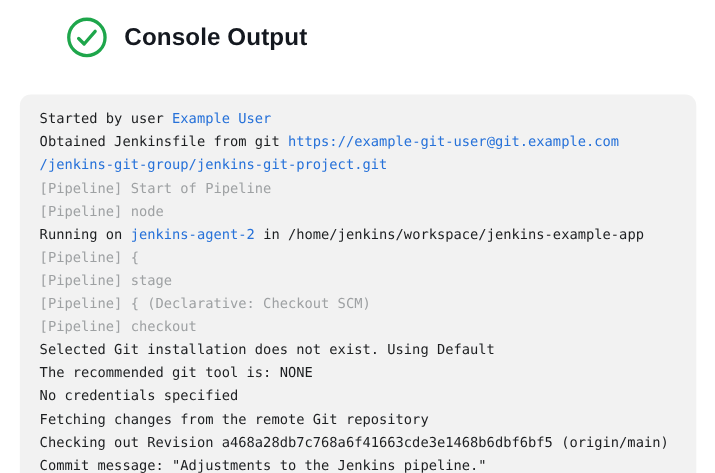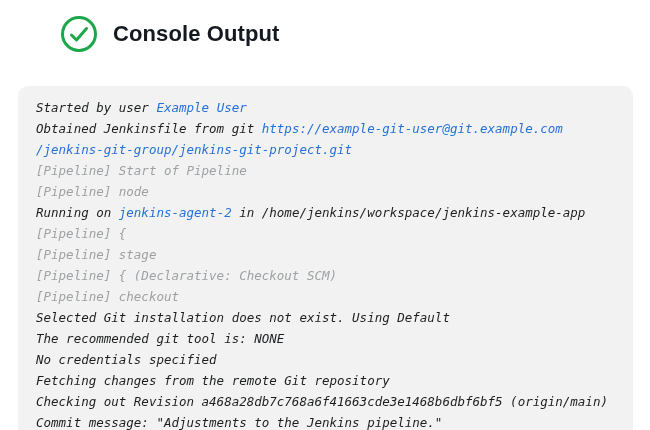--- a/index.html
+++ b/index.html
@@ -49,21 +49,21 @@
     padding: 11px 18px;
   }
   .console-pre {
     margin: 0;
     font-family: "DejaVu Sans Mono", "Liberation Mono", monospace;
     font-size: 12.5px;
     line-height: 21px;
     white-space: pre;
     color: var(--default-color, #1c1e20);
   }
-  .console-line { height: 21px; font-style: italic; }
+  .console-line { height: 21px; }
   .seg-default { color: var(--default-color, #1c1e20); }
   .seg-muted   { color: var(--muted-color, #9ea1a3); }
   .seg-link, a.seg-link {
     color: var(--link-color, #2671d9);
     text-decoration: none;
     cursor: pointer;
   }
 </style>
 </head>
 <body>

